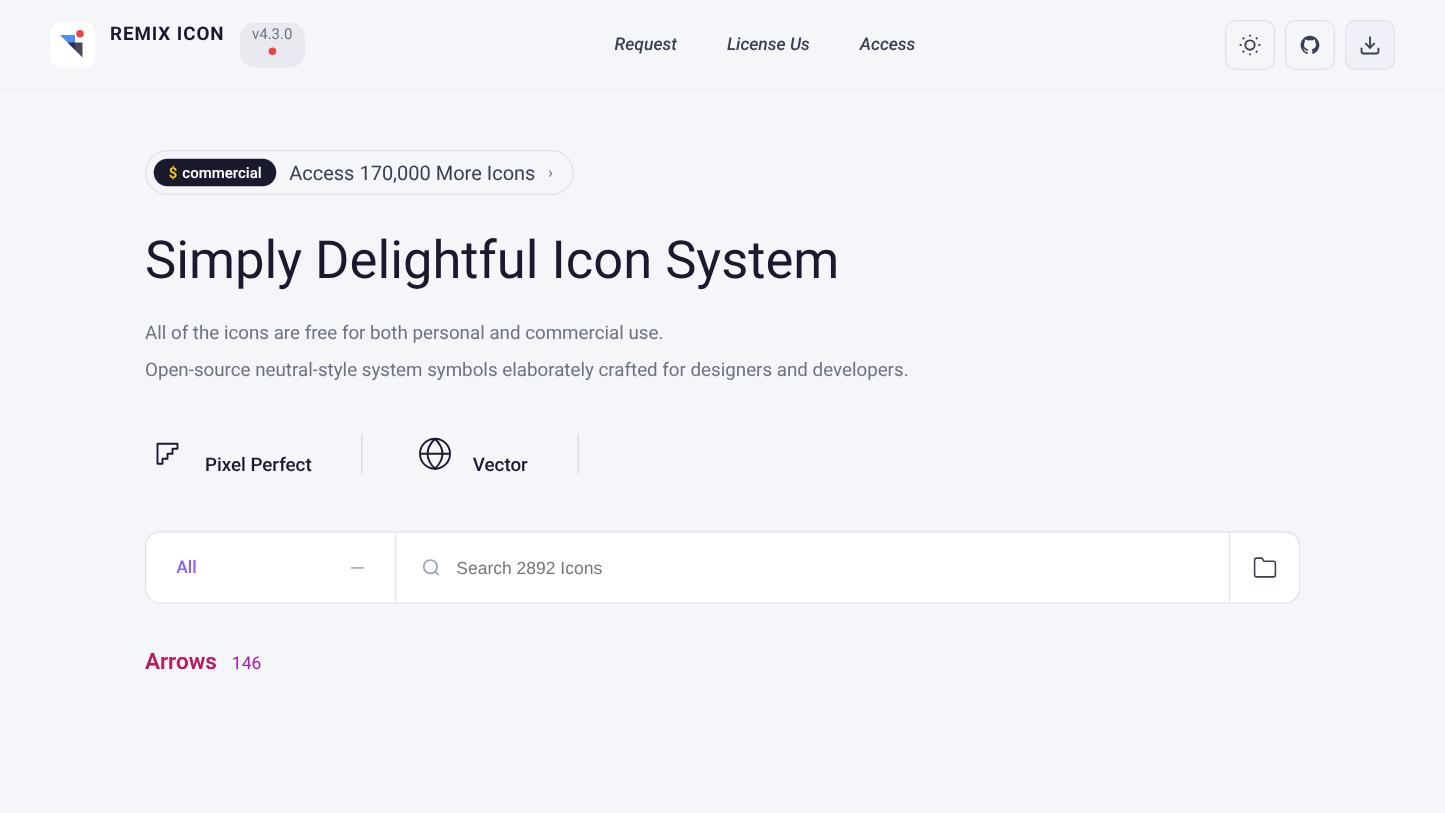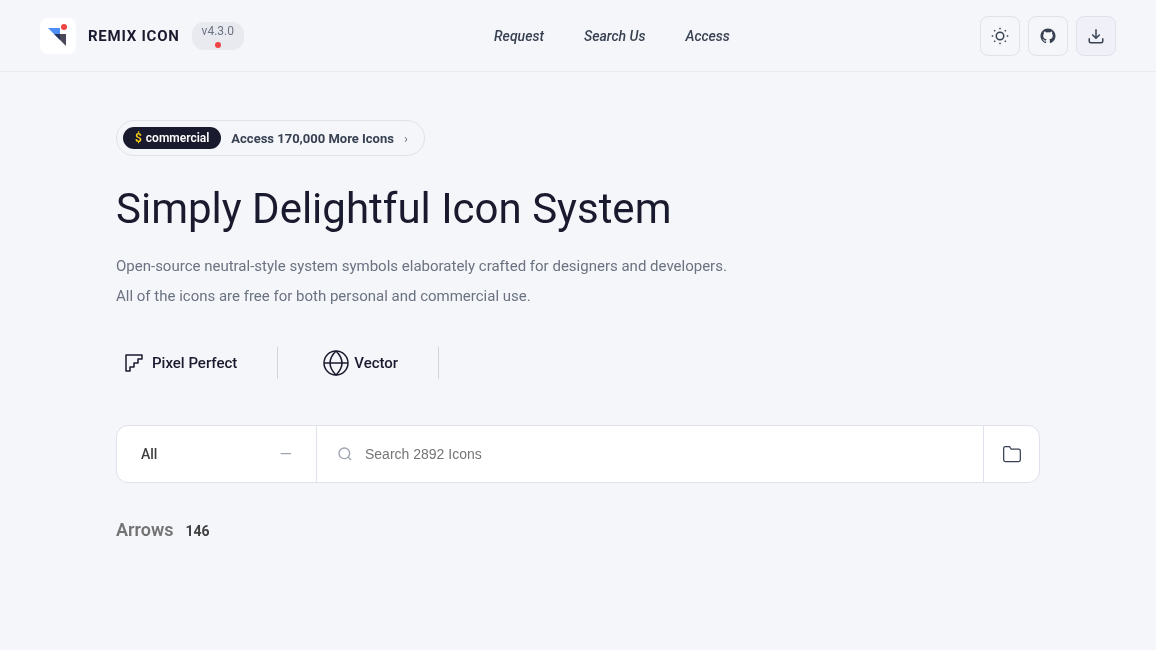--- a/index.html
+++ b/index.html
@@ -23,21 +23,20 @@
       align-items: center;
       justify-content: space-between;
       padding: 0 40px;
       height: 72px;
       background-color: #f5f6fa;
       border-bottom: 1px solid #e8eaf0;
     }
 
     .header-left {
       display: flex;
-      align-items: center;
       gap: 12px;
     }
 
     .logo-icon {
       width: 36px;
       height: 36px;
     }
 
     .brand-name {
       font-size: 15px;
@@ -142,23 +141,23 @@
       display: flex;
       align-items: center;
       gap: 4px;
     }
 
     .streamline-badge .dollar {
       color: #facc15;
     }
 
     .banner-text {
-      font-size: 13px;
+      font-size: 16px;
       color: #374151;
-      font-weight: 700;
+      font-weight: 400;
     }
 
     .banner-arrow {
       color: #6b7280;
       font-size: 13px;
     }
 
     
     .hero-title {
       font-size: 42px;
@@ -179,21 +178,22 @@
     .features-row {
       display: flex;
       align-items: center;
       gap: 0;
       margin-top: 36px;
       margin-bottom: 44px;
     }
 
     .feature-item {
       display: flex;
-      align-items: center;
+      align-items: flex-end;
+      gap: 12px;
       padding-right: 40px;
     }
 
     .feature-divider {
       width: 1px;
       height: 32px;
       background: #d1d5db;
       margin-right: 40px;
     }
 
@@ -227,21 +227,21 @@
       padding: 0 24px;
       height: 56px;
       border-right: 1px solid #e0e2eb;
       min-width: 200px;
       cursor: pointer;
     }
 
     .category-label {
       font-size: 14px;
       font-weight: 500;
-      color: #404040;
+      color: #8b5cf6;
     }
 
     .category-dash {
       color: #9ca3af;
       font-size: 16px;
       margin-left: auto;
     }
 
     .search-input-wrapper {
       flex: 1;
@@ -283,27 +283,27 @@
     .section-header {
       display: flex;
       align-items: baseline;
       gap: 12px;
       margin-bottom: 8px;
     }
 
     .section-title {
       font-size: 18px;
       font-weight: 600;
-      color: #737373;
+      color: #be185d;
     }
 
     .section-count {
       font-size: 14px;
-      color: #404040;
-      font-weight: 700;
+      color: #a21caf;
+      font-weight: 400;
     }
   </style>
 </head>
 <body>
 
 <header>
   <div class="header-left">
 
     <svg class="logo-icon" viewBox="0 0 36 36" fill="none" xmlns="http://www.w3.org/2000/svg">
       <rect width="36" height="36" rx="8" fill="white"></rect>
@@ -313,21 +313,21 @@
     </svg>
     <span class="brand-name">REMIX ICON</span>
     <div class="version-badge">
       <span>v4.3.0</span>
       <span class="version-dot"></span>
     </div>
   </div>
 
   <nav>
     <a>Request</a>
-    <a>Search Us</a>
+    <a>License Us</a>
     <a>Access</a>
   </nav>
 
   <div class="header-right">
     <div class="icon-btn">
 
       <svg width="18" height="18" viewBox="0 0 24 24" fill="none" stroke="currentColor" stroke-width="2">
         <circle cx="12" cy="12" r="5"></circle>
         <line x1="12" y1="1" x2="12" y2="3"></line>
         <line x1="12" y1="21" x2="12" y2="23"></line>
@@ -363,22 +363,22 @@
     <div class="streamline-badge">
       <span class="dollar">$</span>
       <span>commercial</span>
     </div>
     <span class="banner-text">Access 170,000 More Icons</span>
     <span class="banner-arrow">›</span>
   </div>
 
   
   <h1 class="hero-title">Simply Delightful Icon System</h1>
+  <p class="hero-desc">All of the icons are free for both personal and commercial use.</p>
   <p class="hero-desc">Open-source neutral-style system symbols elaborately crafted for designers and developers.</p>
-  <p class="hero-desc">All of the icons are free for both personal and commercial use.</p>
 
   
   <div class="features-row">
 
     <div class="feature-item">
       <svg class="feature-icon" viewBox="0 0 36 36" fill="none" stroke="currentColor" stroke-width="1.5">
         <path d="M10 10 L26 10 L26 14 L22 14 L22 18 L18 18 L18 22 L14 22 L14 26 L10 26 Z" stroke-linejoin="round"></path>
       </svg>
       <span class="feature-label">Pixel Perfect</span>
     </div>

